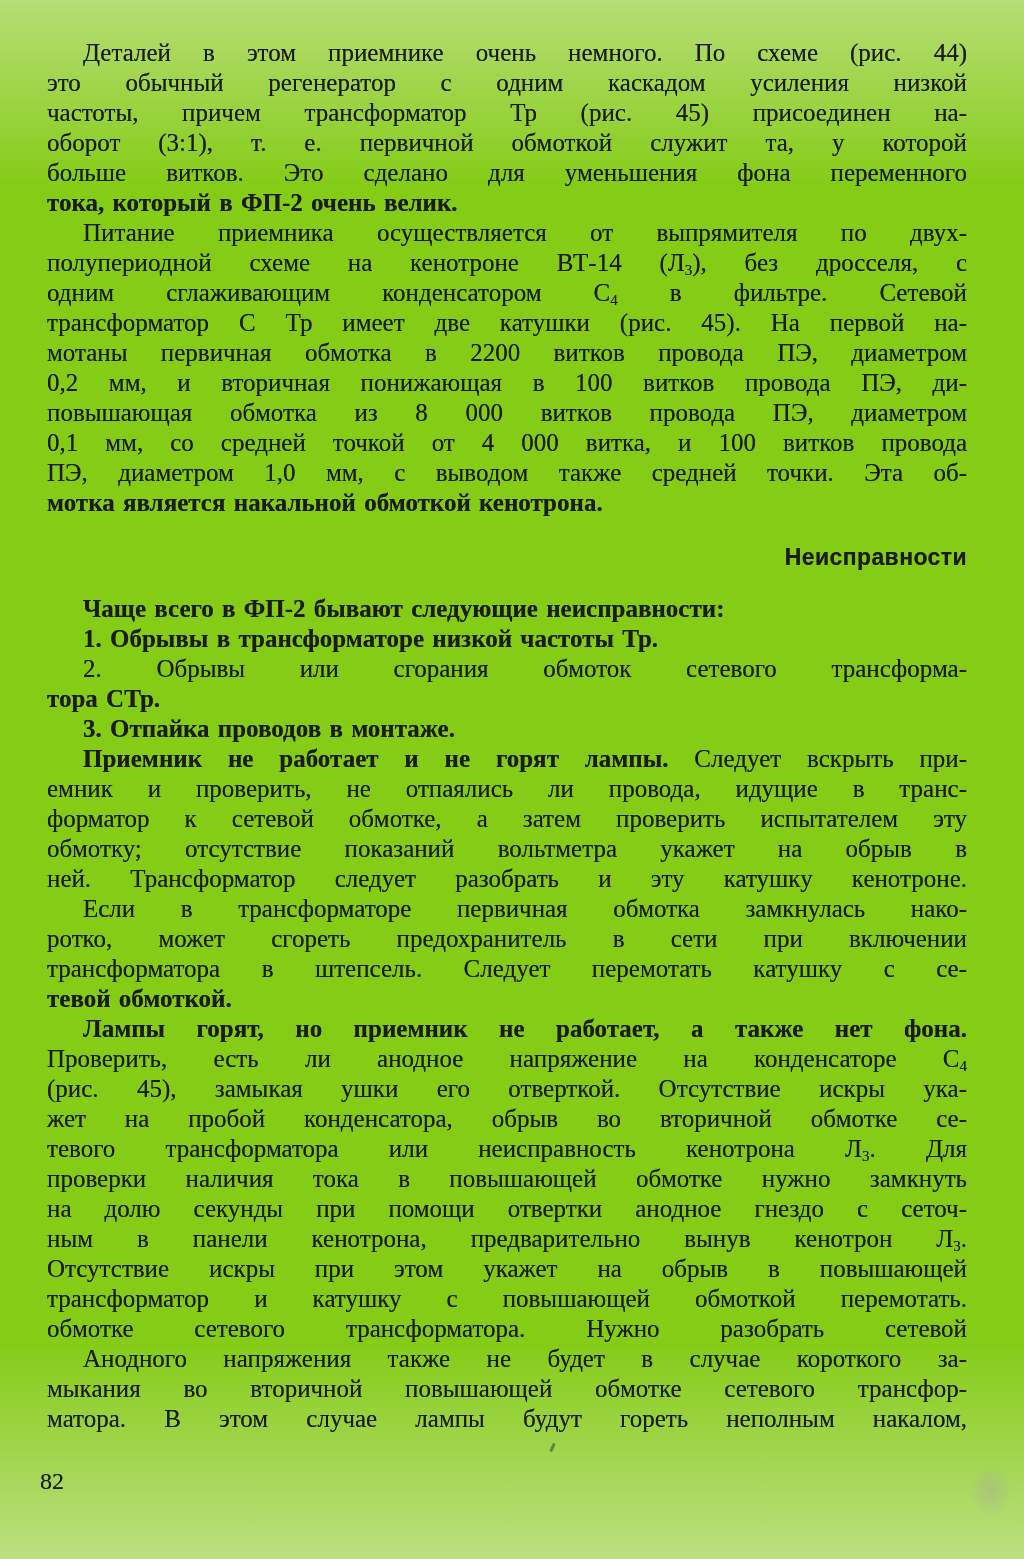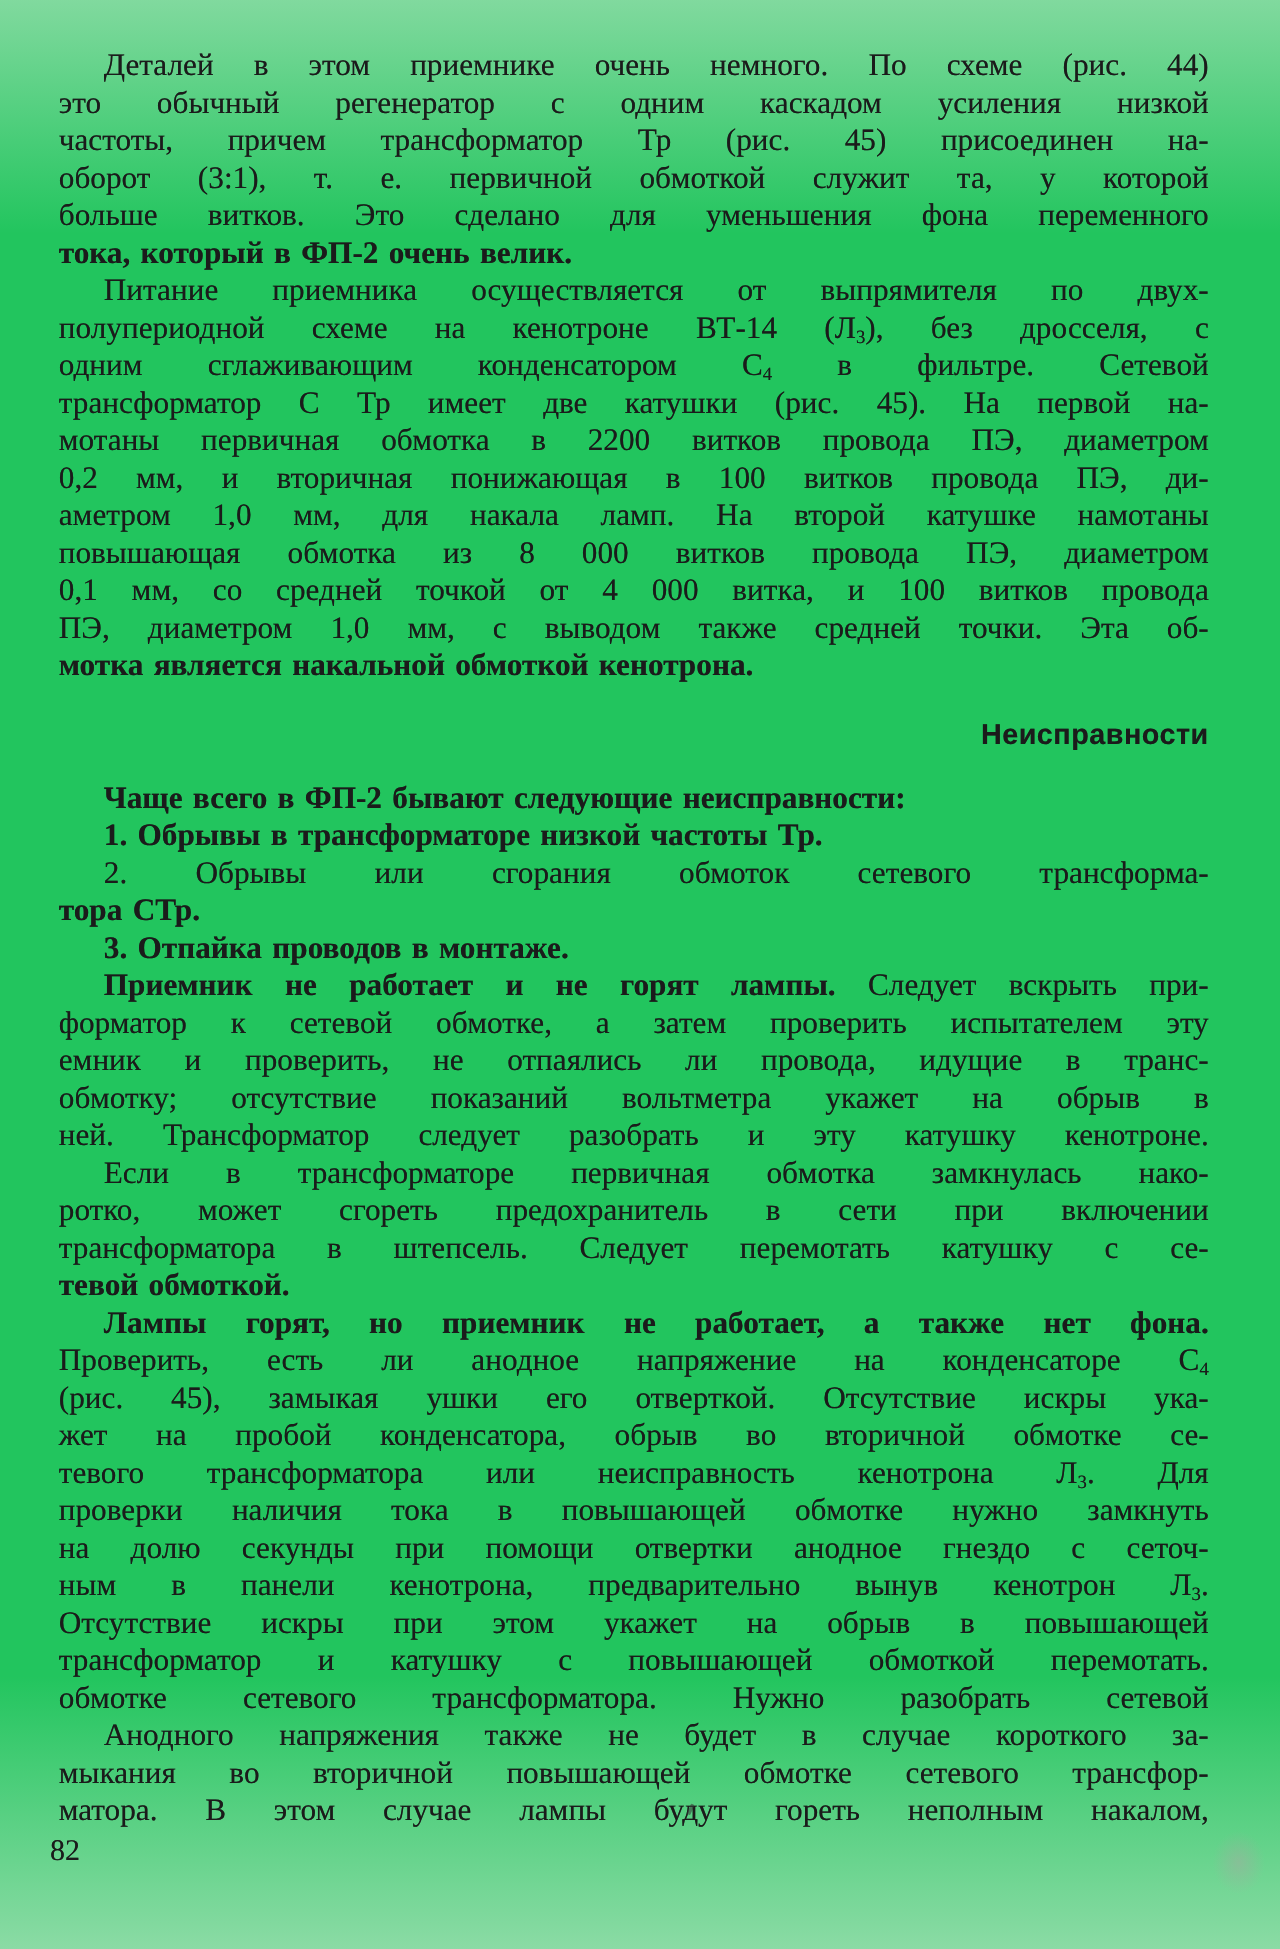--- a/index.html
+++ b/index.html
@@ -2,21 +2,21 @@
 <html><head>
 <meta charset="utf-8">
 <title>Scanned book page</title>
 <style>
   html, body { margin: 0; padding: 0; background: #e8e6e2; }
   .page {
     position: relative;
     width: 1024px;
     height: 1559px;
     margin: 0 auto;
-    background: #22c55e;
+    background: #84cc16;
     overflow: hidden;
     font-family: "Liberation Serif", "DejaVu Serif", serif;
     color: #1b1b1b;
   }
   .text-column {
     position: absolute;
     left: 47px;
     top: 38px;
     width: 920px;
   }
@@ -92,21 +92,20 @@
         <div class="line"><span>больше витков. Это сделано для уменьшения фона переменного</span></div>
         <div class="line short"><span>тока, который в ФП-2 очень велик.</span></div>
       </div>
       <div class="para">
         <div class="line indent"><span>Питание приемника осуществляется от выпрямителя по двух-</span></div>
         <div class="line"><span>полупериодной схеме на кенотроне ВТ-14 (Л</span><span class="sub">3</span><span>), без дросселя, с</span></div>
         <div class="line"><span>одним сглаживающим конденсатором С</span><span class="sub">4</span><span> в фильтре. Сетевой</span></div>
         <div class="line"><span>трансформатор С Тр имеет две катушки (рис. 45). На первой на-</span></div>
         <div class="line"><span>мотаны первичная обмотка в 2200 витков провода ПЭ, диаметром</span></div>
         <div class="line"><span>0,2 мм, и вторичная понижающая в 100 витков провода ПЭ, ди-</span></div>
-        <div class="line"><span>аметром 1,0 мм, для накала ламп. На второй катушке намотаны</span></div>
         <div class="line"><span>повышающая обмотка из 8&nbsp;000 витков провода ПЭ, диаметром</span></div>
         <div class="line"><span>0,1 мм, со средней точкой от 4&nbsp;000 витка, и 100 витков провода</span></div>
         <div class="line"><span>ПЭ, диаметром 1,0 мм, с выводом также средней точки. Эта об-</span></div>
         <div class="line short"><span>мотка является накальной обмоткой кенотрона.</span></div>
       </div>
       <div class="heading">Неисправности</div>
       <div class="para">
         <div class="line short indent"><span>Чаще всего в ФП-2 бывают следующие неисправности:</span></div>
       </div>
       <div class="para">
@@ -114,22 +113,22 @@
       </div>
       <div class="para">
         <div class="line indent"><span>2. Обрывы или сгорания обмоток сетевого трансформа-</span></div>
         <div class="line short"><span>тора СТр.</span></div>
       </div>
       <div class="para">
         <div class="line short indent"><span>3. Отпайка проводов в монтаже.</span></div>
       </div>
       <div class="para">
         <div class="line indent"><span class="b">Приемник не работает и не горят лампы.</span><span> Следует вскрыть при-</span></div>
+        <div class="line"><span>емник и проверить, не отпаялись ли провода, идущие в транс-</span></div>
         <div class="line"><span>форматор к сетевой обмотке, а затем проверить испытателем эту</span></div>
-        <div class="line"><span>емник и проверить, не отпаялись ли провода, идущие в транс-</span></div>
         <div class="line"><span>обмотку; отсутствие показаний вольтметра укажет на обрыв в</span></div>
         <div class="line"><span>ней. Трансформатор следует разобрать и эту катушку кенотроне.</span></div>
       </div>
       <div class="para">
         <div class="line indent"><span>Если в трансформаторе первичная обмотка замкнулась нако-</span></div>
         <div class="line"><span>ротко, может сгореть предохранитель в сети при включении</span></div>
         <div class="line"><span>трансформатора в штепсель. Следует перемотать катушку с се-</span></div>
         <div class="line short"><span>тевой обмоткой.</span></div>
       </div>
       <div class="para">

